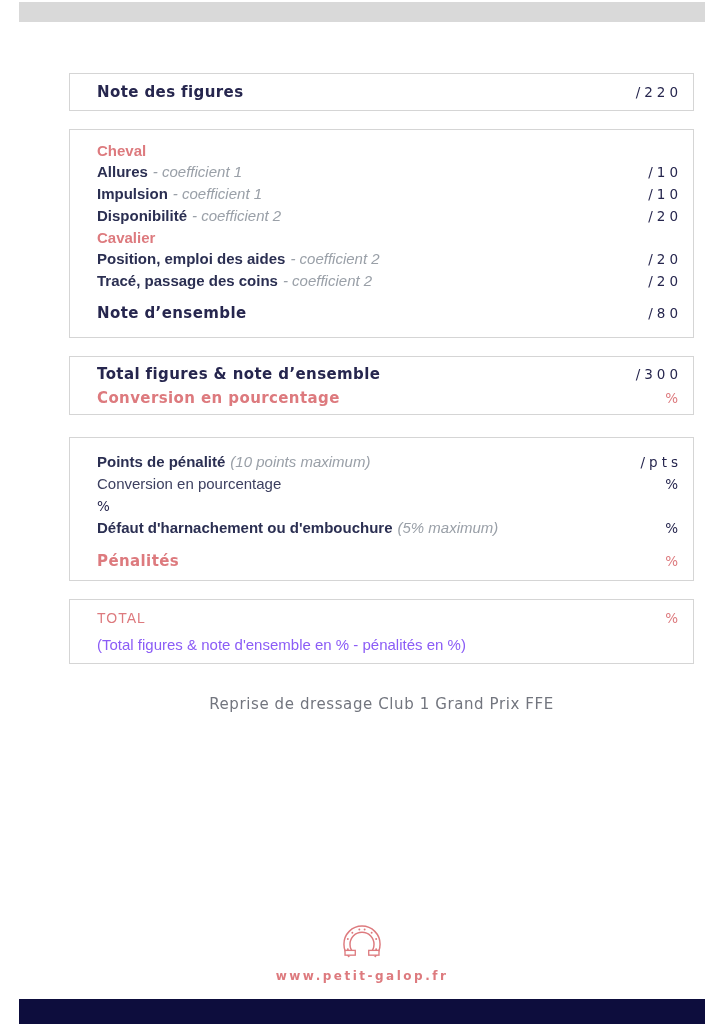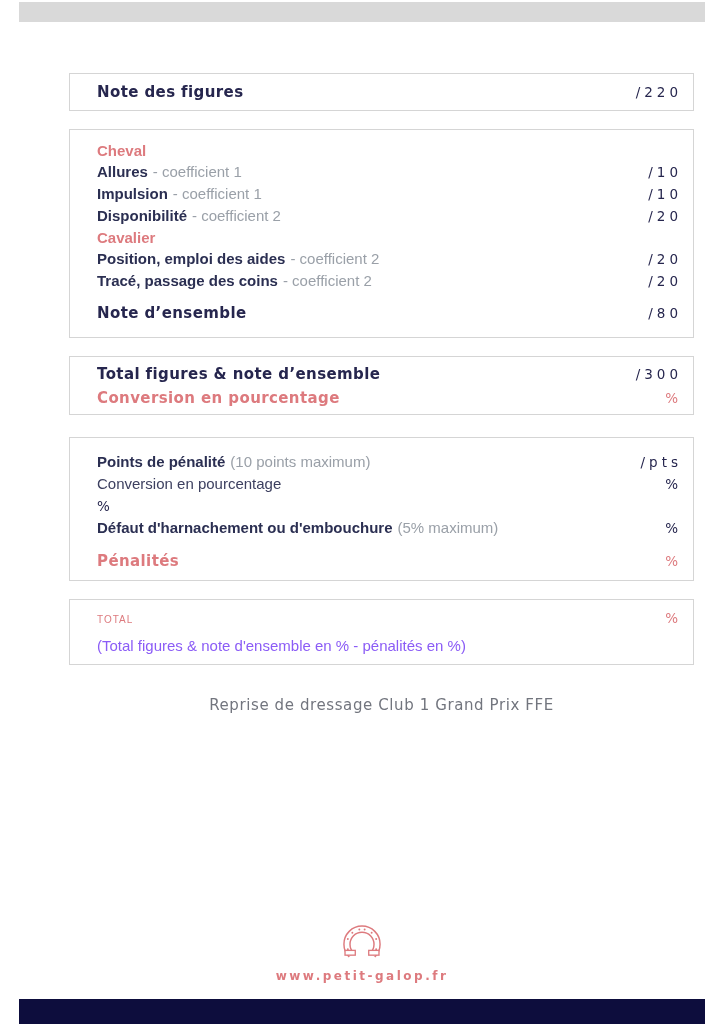--- a/index.html
+++ b/index.html
@@ -16,41 +16,41 @@
   }
   .row{display:flex;justify-content:space-between;align-items:baseline;line-height:21px;font-size:15px;}
   .row .left{min-width:0;}
   
   .hand{font-family:"DejaVu Sans",sans-serif;letter-spacing:.4px;}
   .hand-navy{color:#26264e;font-weight:700;}
   .hand-coral{color:#dd7a7e;font-weight:700;}
   
   .lbl-bold{color:#2b2f52;font-weight:700;}
   .lbl-reg{color:#3d4060;font-weight:400;}
-  .detail{color:#9aa0a8;font-weight:400;margin-left:5px;}
+  .detail{color:#9aa0a8;font-weight:400;margin-left:5px;font-style:italic;}
   .heading-coral{color:#dd7a7e;font-weight:700;font-size:15px;line-height:21px;}
   
   .val{
     font-family:"DejaVu Sans",sans-serif;font-size:13.5px;color:#26264e;
     letter-spacing:4px;margin-right:-4px;white-space:nowrap;
   }
   .val-coral{color:#dd7a7e;}
   .box1{margin-top:51px;padding-top:9px;padding-bottom:8px;}
   .box1 .row{line-height:19px;}
   .box2{margin-top:18px;padding-top:10px;padding-bottom:13px;}
   .box2 .ensemble{margin-top:11px;}
   .box3{margin-top:18px;padding-top:6px;padding-bottom:5px;}
   .box3 .row{line-height:22px;}
   .box3 .row + .row{margin-top:2px;}
   .box4{margin-top:22px;padding-top:13px;padding-bottom:8px;}
   .box4 .row{line-height:22px;}
   .box4 .pen-total{margin-top:11px;}
   .box5{margin-top:18px;padding-top:9px;padding-bottom:9px;}
   .box5 .row{line-height:19px;}
-  .total-label{color:#dd7a7e;font-size:10px;letter-spacing:1px;font-weight:400;}
+  .total-label{color:#dd7a7e;font-size:14px;letter-spacing:1px;font-weight:400;}
   .total-note{margin-top:7px;line-height:19px;font-size:15px;color:#8b5cf6;}
   .caption{
     margin-top:31px;text-align:center;font-family:"DejaVu Sans",sans-serif;
     font-size:15px;color:#72757e;letter-spacing:.6px;line-height:18px;
   }
   .footer{position:absolute;left:0;bottom:41px;width:100%;text-align:center;}
   .footer .icon{display:inline-block;margin-bottom:2px;}
   .site{
     font-family:"DejaVu Sans",sans-serif;font-size:12px;color:#dd7a7e;
     font-weight:700;letter-spacing:2.5px;line-height:17px;

